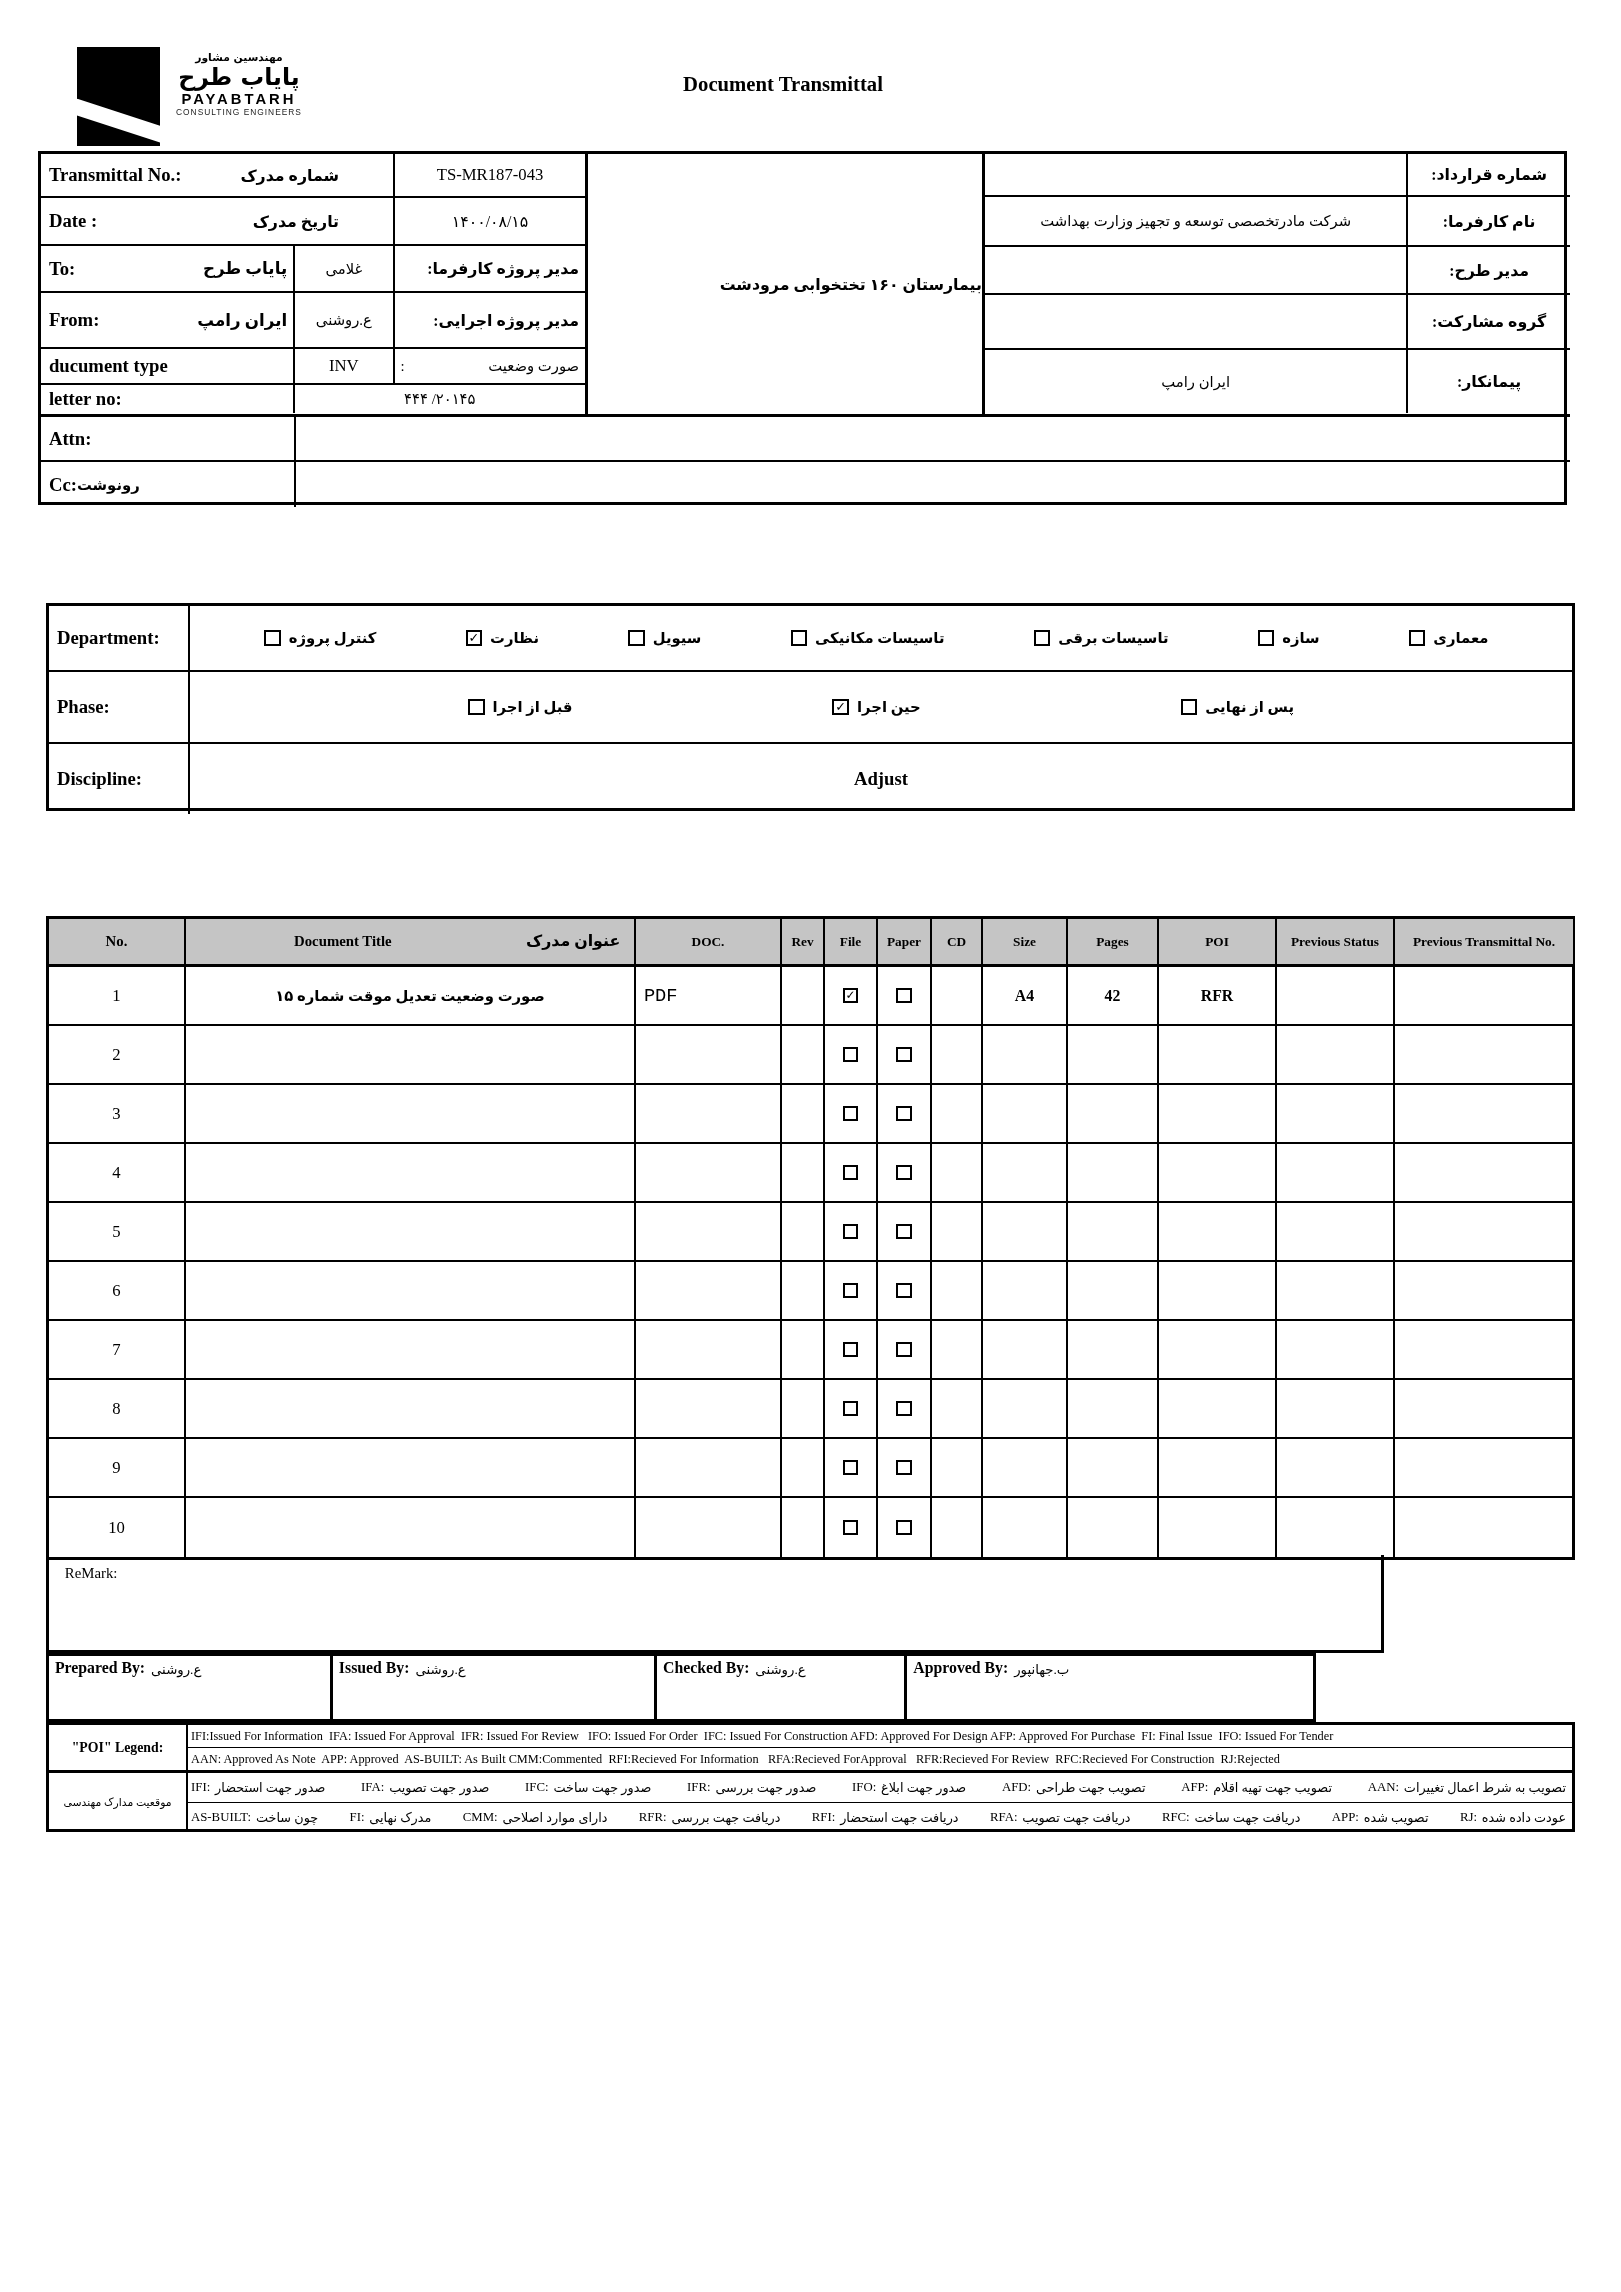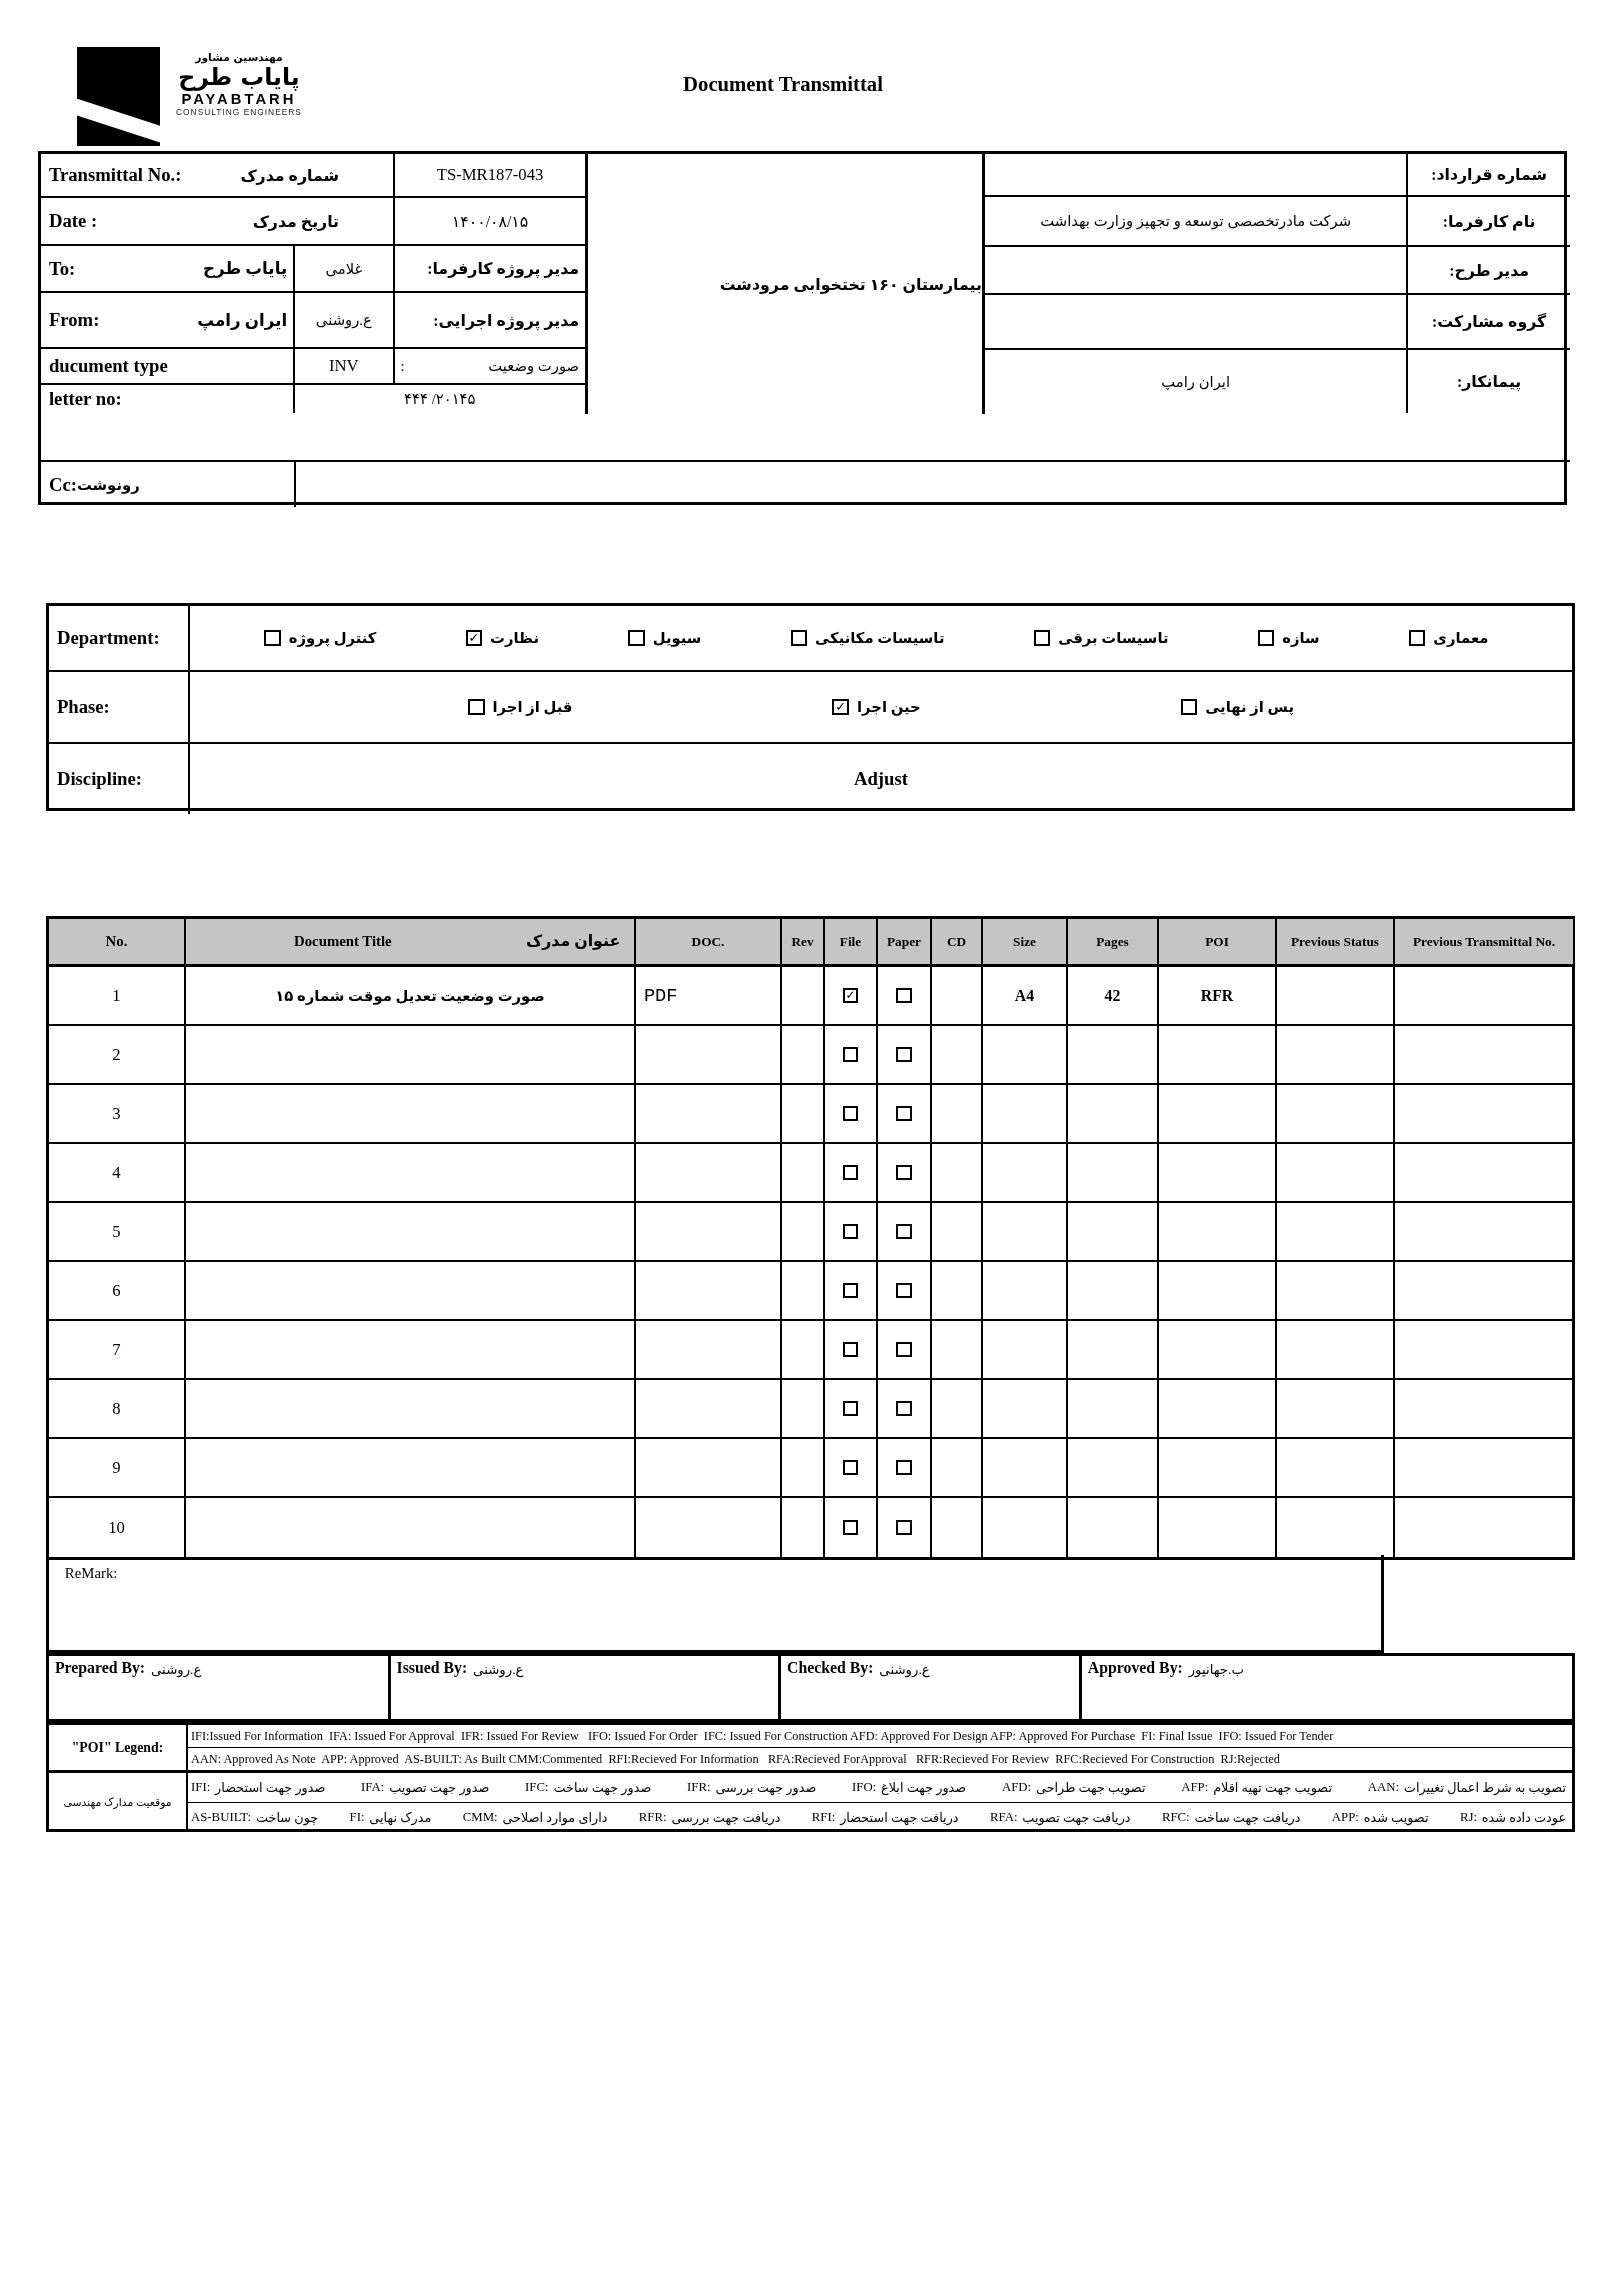--- a/index.html
+++ b/index.html
@@ -70,21 +70,21 @@
   .t-head .small{font-size:13.3px;}
   .t-body-last .t-cell{border-bottom:none;}
   .title-head{display:flex;justify-content:space-between;padding:0 13.8px 0 108px;}
   .doc-cell{justify-content:flex-start;padding-left:7.9px;font-family:"Liberation Mono",monospace;font-size:18.7px;}
   .no-cell{font-size:16.7px;}
   .title-cell{direction:rtl;font-size:14.8px;font-weight:bold;}
   .val-bold{font-weight:bold;font-size:15.8px;}
   
   .block-d{left:46px;top:1555px;width:1338px;height:98px;border:3px solid #000;border-top:none;
     padding:9.9px 0 0 15.8px;font-size:14.8px;}
-  .block-e{left:46px;top:1653px;width:1529px;height:69px;border:3px solid #000;display:flex;}
+  .block-e{left:46px;top:1653px;width:1270px;height:69px;border:3px solid #000;display:flex;}
   .sig-cell{box-sizing:border-box;border-right:3px solid #000;padding:3px 5.9px;display:flex;
     align-items:flex-start;gap:5.9px;}
   .sig-cell:last-child{border-right:none;}
   .sig-lab{font-weight:bold;font-size:15.8px;white-space:nowrap;}
   .sig-name{font-size:13.3px;direction:rtl;padding-top:3px;}
   
   .block-f{left:46px;top:1722px;width:1529px;height:110px;border:3px solid #000;}
   .leg-group{display:flex;box-sizing:border-box;}
   .leg-group-en{height:48px;border-bottom:3px solid #000;}
   .leg-group-fa{height:59px;}
@@ -185,20 +185,26 @@
       <div class="ar-row" style="height: 55px;">
         <div class="ar-val"></div>
         <div class="ar-lab">گروه مشارکت:</div>
       </div>
       <div class="ar-row" style="height: 63px;">
         <div class="ar-val">ایران رامپ</div>
         <div class="ar-lab">پیمانکار:</div>
       </div>
     </div>
 
+  <div class="abs a-attn">
+    <div class="attn-lab">
+      <span class="enlab" style="padding-left:0;">Attn:</span>
+    </div>
+    <div class="cell" style="flex:1;padding-left:7.9px;"></div>
+  </div>
   <div class="abs a-cc">
     <div class="attn-lab">
       <span class="enlab" style="padding-left:0;">Cc:</span>
       <span class="falab" style="font-size:14.8px;">رونوشت</span>
     </div>
     <div class="cell" style="flex:1;padding-left:7.9px;"></div>
   </div>
 </div>
 
 <div class="abs block-b">

